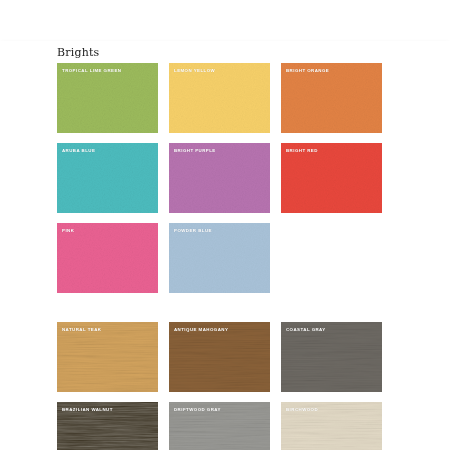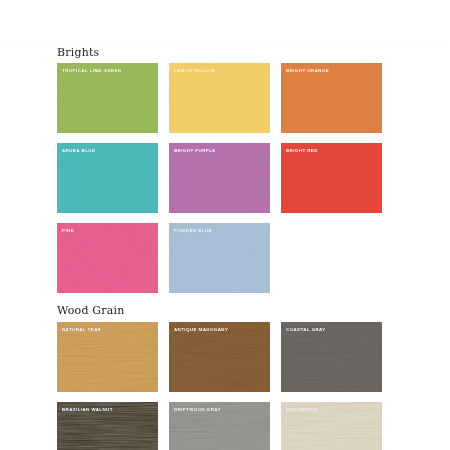--- a/index.html
+++ b/index.html
@@ -214,21 +214,20 @@
       <svg class="fiber" viewBox="0 0 101 70" preserveAspectRatio="none">
         <filter id="f7">
             <feTurbulence type="fractalNoise" baseFrequency="0.9" numOctaves="4"></feTurbulence>
         <feColorMatrix type="saturate" values="0"></feColorMatrix>
           </filter>
         <rect width="101" height="70" filter="url(#f7)" opacity="0.30"></rect>
       </svg>
       <div class="lbl">POWDER BLUE</div>
     </div>
 
-    <div class="section-title" id="title-wood">Wood Grain</div>
 
     <div class="swatch c0 w0">
       <div class="tex" style="background:#D4A45E"></div>
       <svg class="grain" viewBox="0 0 101 70" preserveAspectRatio="none">
         <filter id="g0">
           <feTurbulence type="fractalNoise" baseFrequency="0.02 1.1" numOctaves="4"></feTurbulence>
           <feColorMatrix type="saturate" values="0"></feColorMatrix>
         </filter>
         <rect width="101" height="70" filter="url(#g0)" opacity="0.30" style="mix-blend-mode:multiply"></rect>
       </svg>

